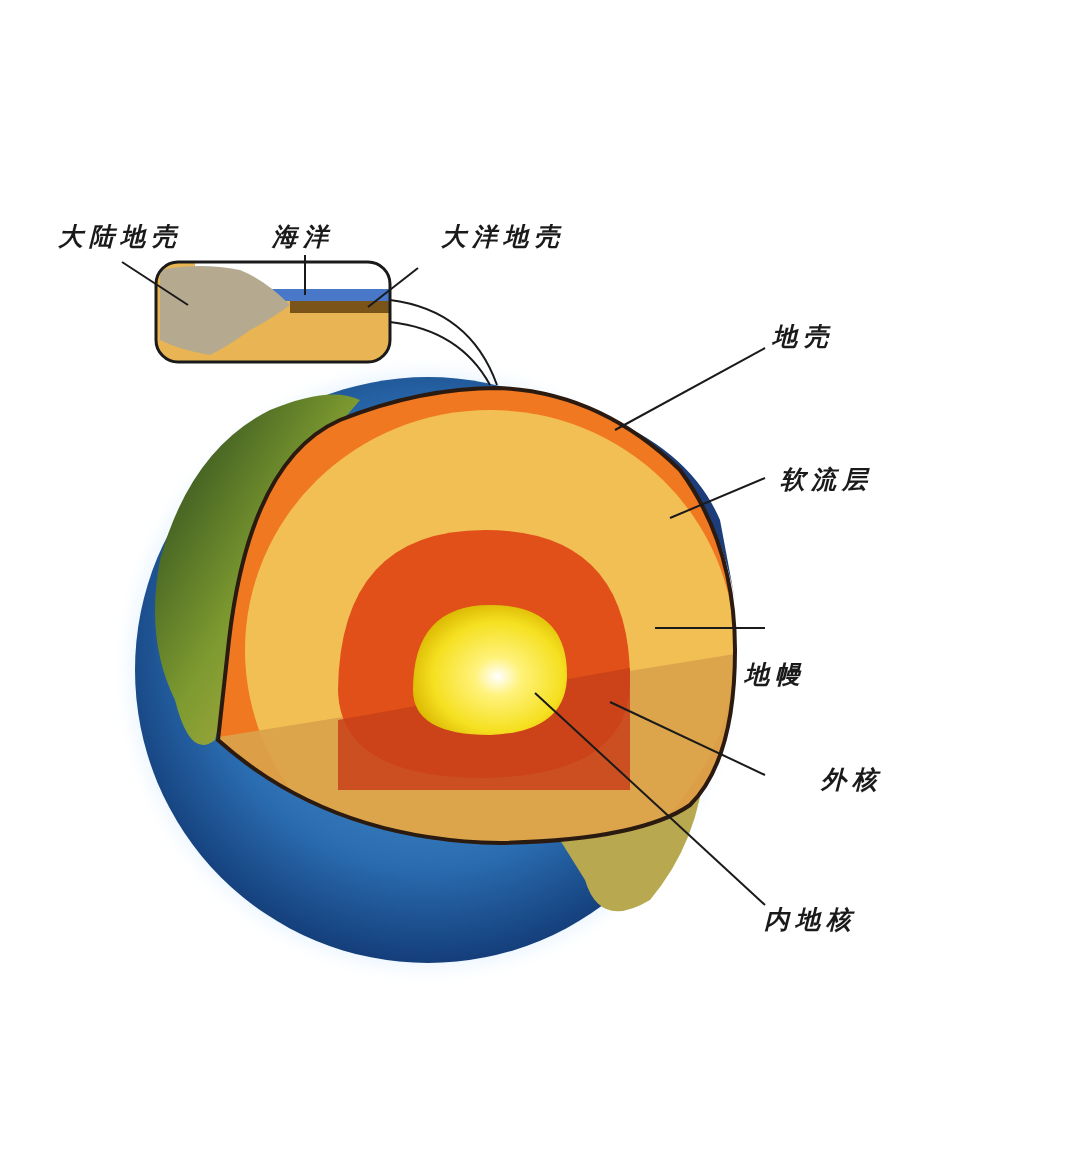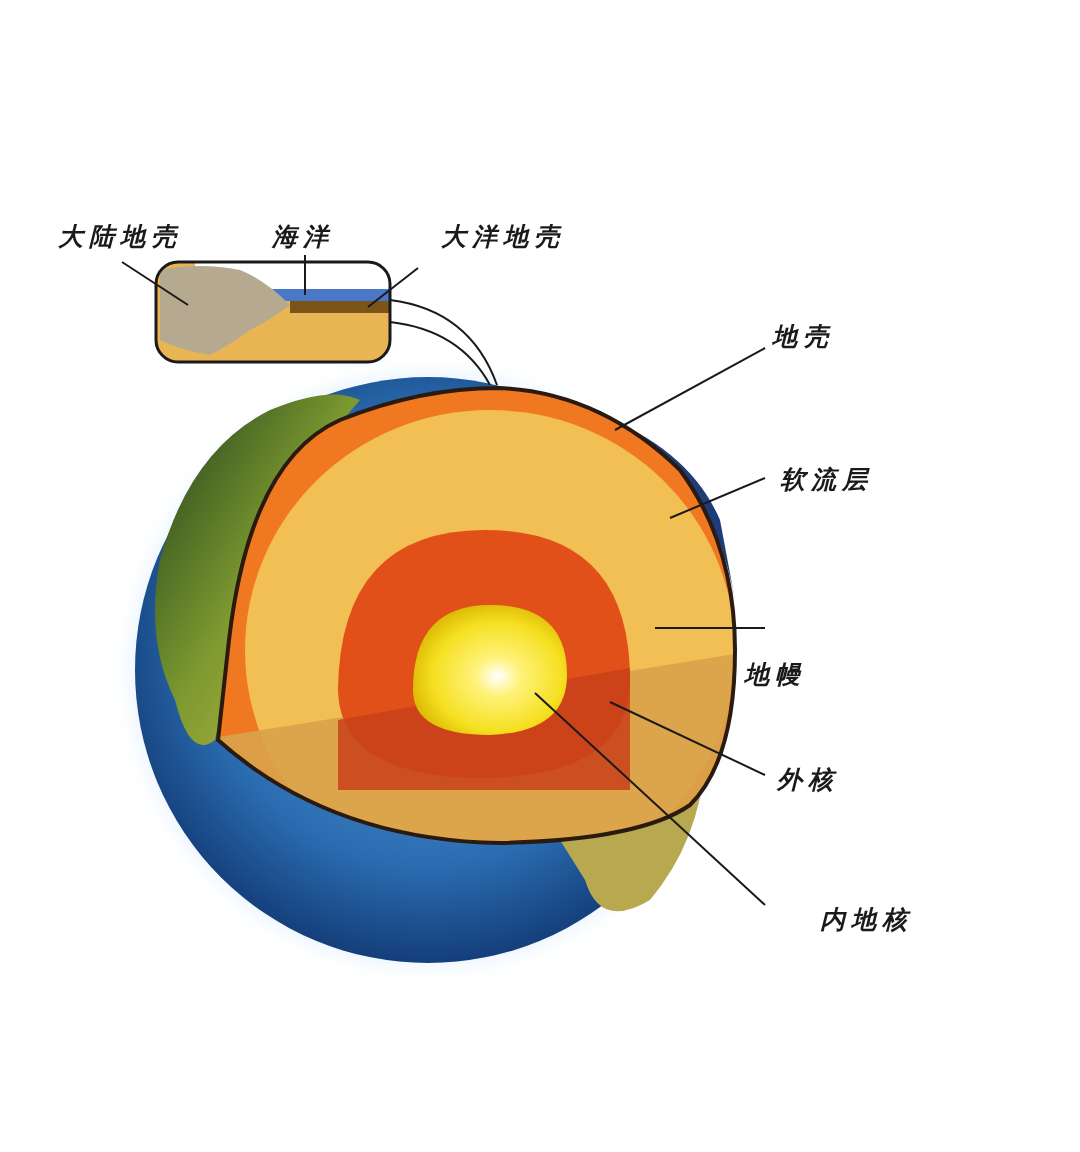--- a/index.html
+++ b/index.html
@@ -81,15 +81,15 @@
       <line x1="765" y1="905" x2="535" y2="693"></line>
     </g>
   </svg>
 
   <div class="label" style="left:58px;top:220px;">大陆地壳</div>
   <div class="label" style="left:272px;top:220px;">海洋</div>
   <div class="label" style="left:441px;top:220px;">大洋地壳</div>
   <div class="label" style="left:772px;top:320px;">地壳</div>
   <div class="label" style="left:780px;top:463px;text-align:center;">软流层</div>
   <div class="label" style="left:744px;top:610px;margin-top:48px;">地幔</div>
-  <div class="label" style="left:777px;top:763px;">外核</div>
-  <div class="label" style="left:820px;top:903px;">内地核</div>
+  <div class="label" style="left:821px;top:763px;">外核</div>
+  <div class="label" style="left:764px;top:903px;">内地核</div>
 </div>
 
 </body></html>

